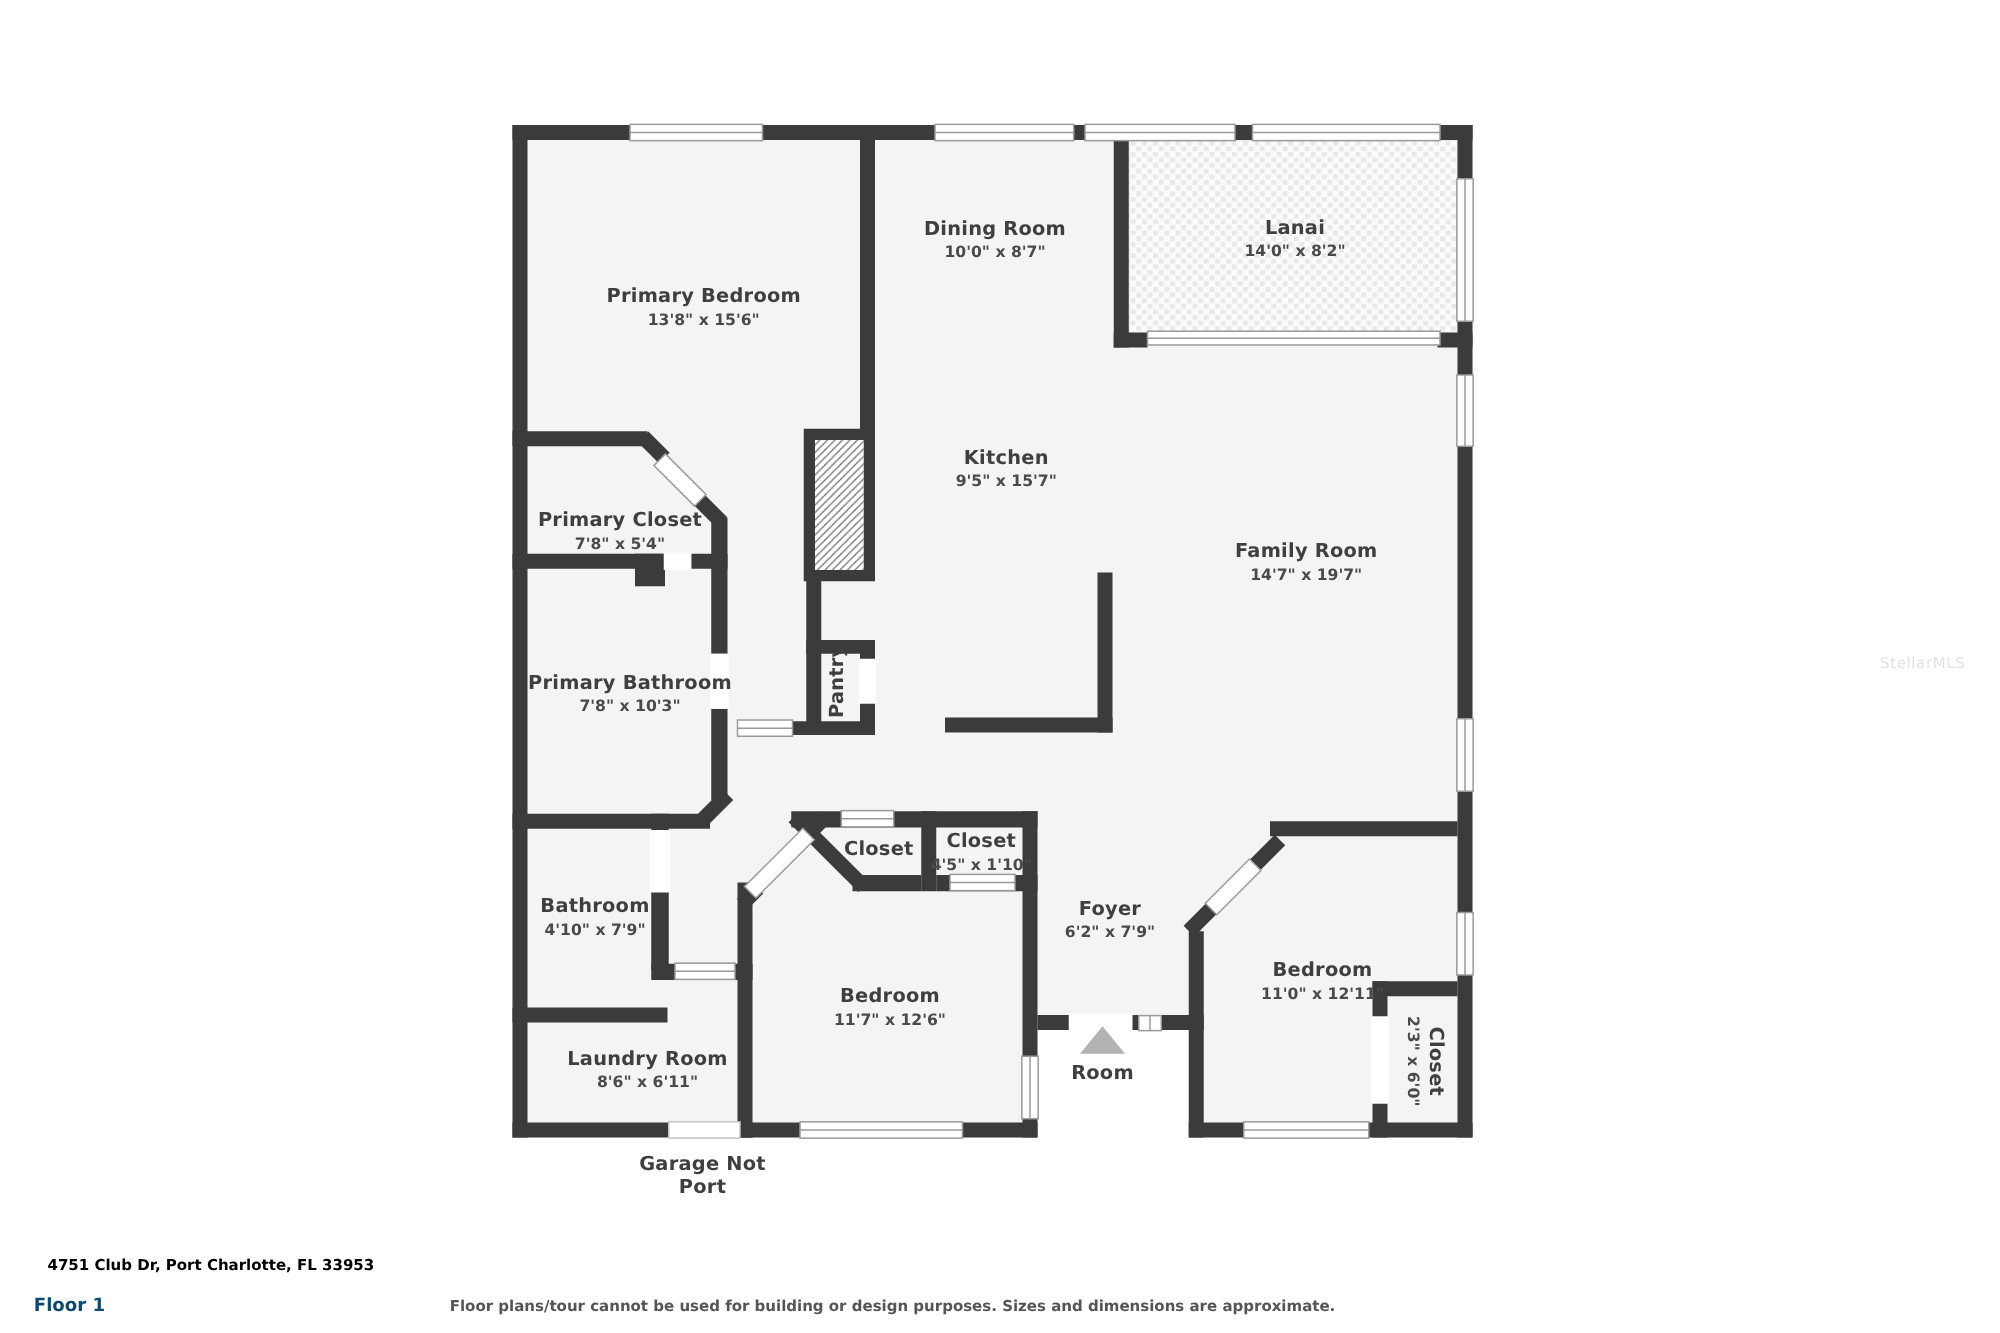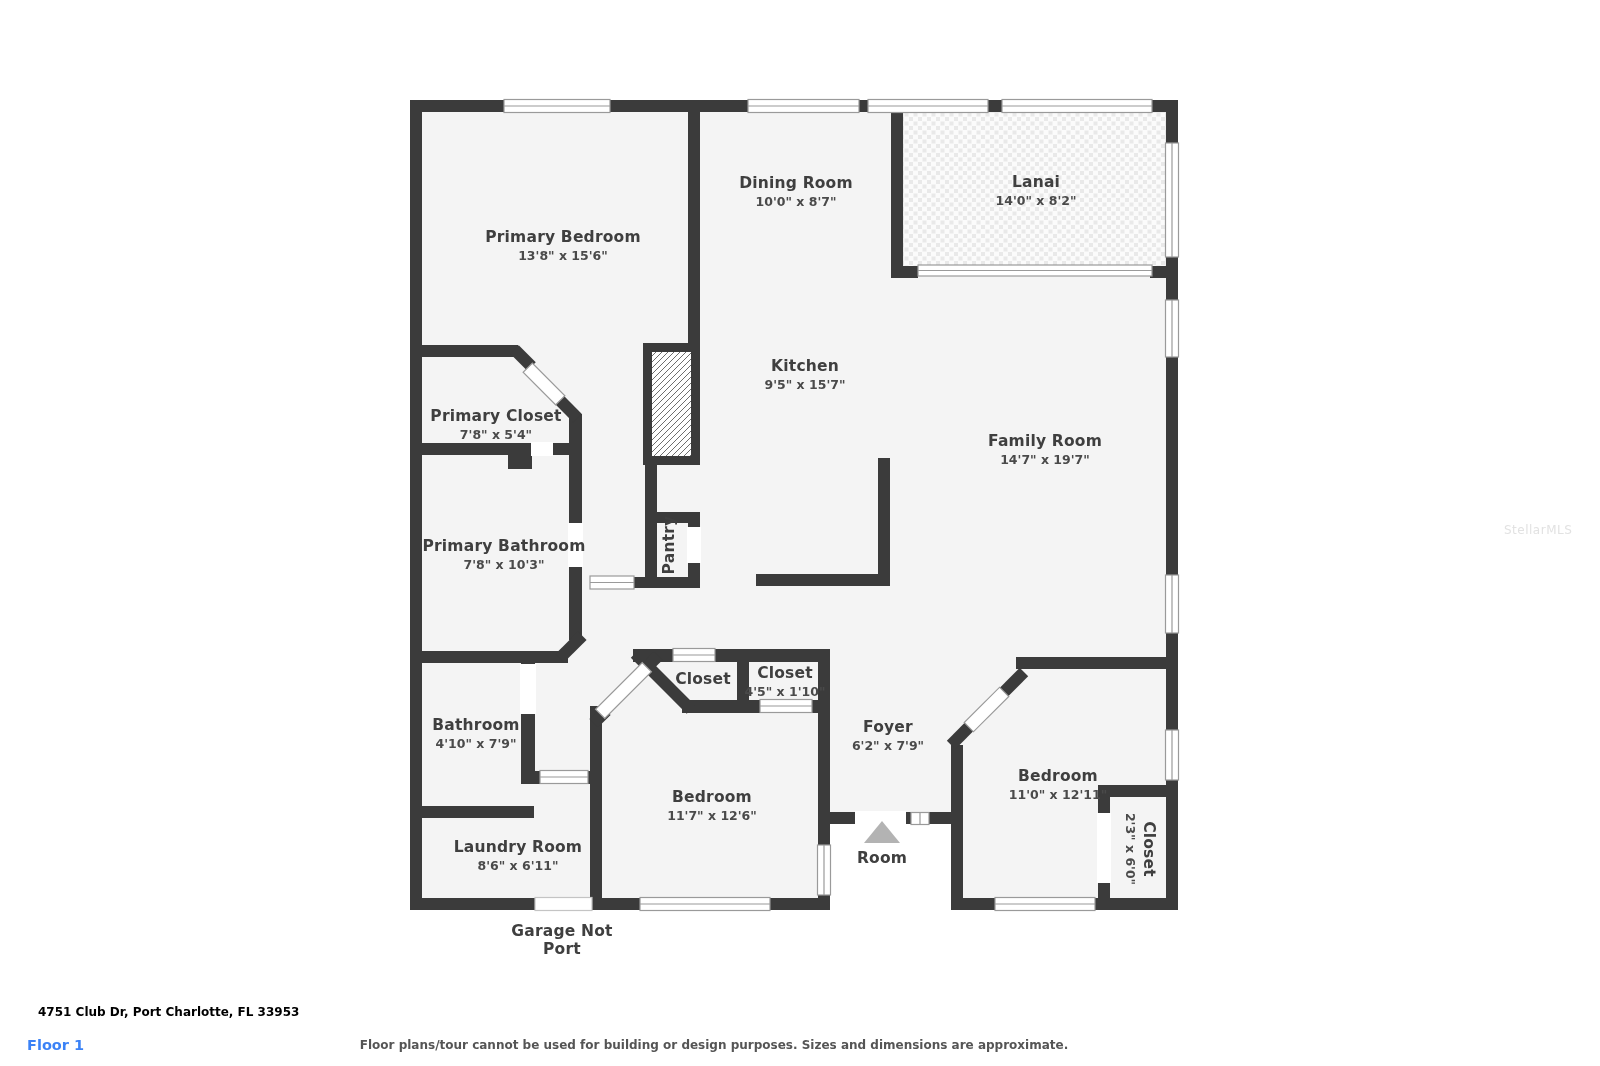--- a/index.html
+++ b/index.html
@@ -6,21 +6,21 @@
   .stage{position:relative;width:1600px;height:1066px;background:#ffffff;overflow:hidden;
          font-family:"DejaVu Sans","Liberation Sans",sans-serif;}
   svg.plan{position:absolute;left:0;top:0;}
   .lbl{position:absolute;transform:translate(-50%,-50%);text-align:center;white-space:nowrap;
        color:#3f3f3f;line-height:1.15;}
   .lbl .nm{display:block;font-size:15.5px;font-weight:700;letter-spacing:0.2px;}
   .lbl .dm{display:block;font-size:12.5px;font-weight:700;color:#4a4a4a;margin-top:2px;}
   .lbl.rot-ccw{transform:translate(-50%,-50%) rotate(-90deg);}
   .lbl.rot-cw{transform:translate(-50%,-50%) rotate(90deg);}
   .footer-address{position:absolute;left:27px;top:1005px;font-size:12px;font-weight:700;color:#000000;margin-left:11px;}
-  .footer-floor{position:absolute;left:27px;top:1037px;font-size:14.5px;font-weight:700;color:#3b82f6;}
+  .footer-floor{position:absolute;left:27px;top:1037px;font-size:14.5px;font-weight:700;color:#0c4a6e;}
   .footer-disclaimer{position:absolute;left:0;top:1038px;width:1428px;text-align:center;
        font-size:12px;font-weight:700;color:#555555;}
   .watermark{position:absolute;left:1504px;top:523px;font-size:12px;font-weight:400;
        color:#e2e2e2;letter-spacing:0.5px;}
 </style>
 </head>
 <body>
 
 <div class="stage">
 

